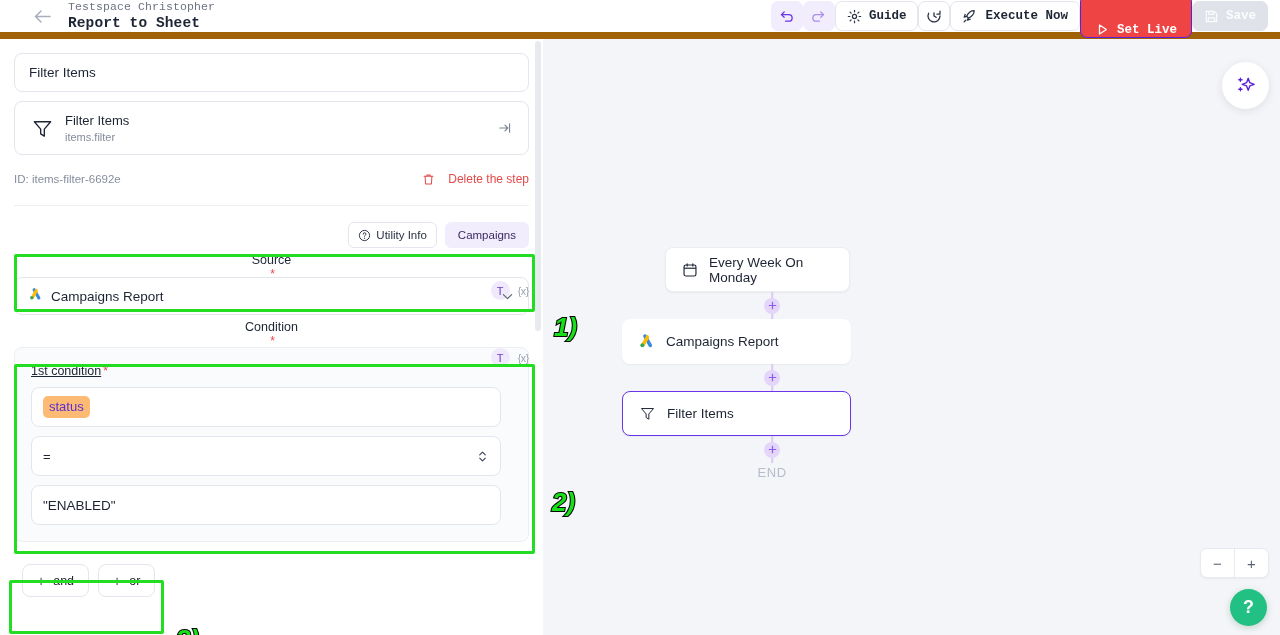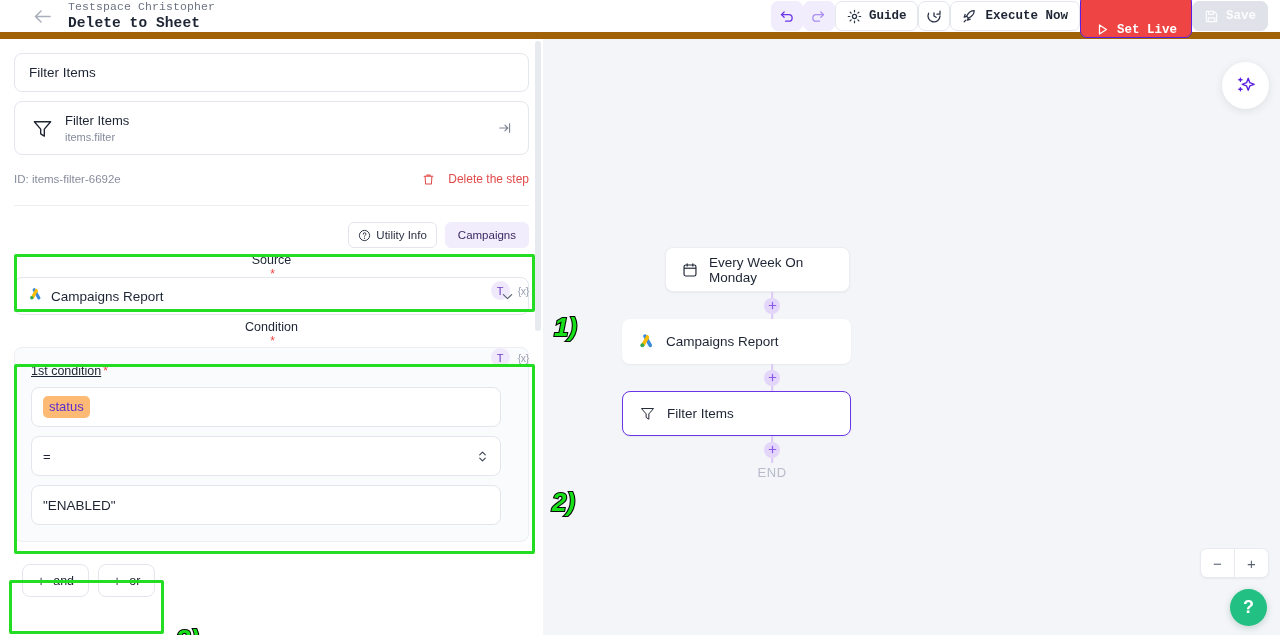--- a/index.html
+++ b/index.html
@@ -201,21 +201,21 @@
 <div class="app">
 
   <div class="topbar">
     <button class="back-btn">
       <svg width="17" height="15" viewBox="0 0 17 15" fill="none">
         <path d="M16 7.5H1.5M1.5 7.5L7 2M1.5 7.5L7 13" stroke="#a8aebb" stroke-width="1.5" stroke-linecap="round" stroke-linejoin="round"></path>
       </svg>
     </button>
     <div class="titles">
       <span class="crumb">Testspace Christopher</span>
-      <span class="ptitle">Delete to Sheet</span>
+      <span class="ptitle">Report to Sheet</span>
     </div>
 
     <div class="tb-right">
       <button class="tb-btn tb-icon-btn tb-ghost">
         <svg width="15" height="15" viewBox="0 0 16 16" fill="none">
           <path d="M3 6h7.5a3.5 3.5 0 010 7H7" stroke="#6a35e8" stroke-width="1.4" stroke-linecap="round" stroke-linejoin="round"></path>
           <path d="M5.5 3.2L2.6 6l2.9 2.8" stroke="#6a35e8" stroke-width="1.4" stroke-linecap="round" stroke-linejoin="round"></path>
         </svg>
       </button>
       <button class="tb-btn tb-icon-btn tb-ghost">

